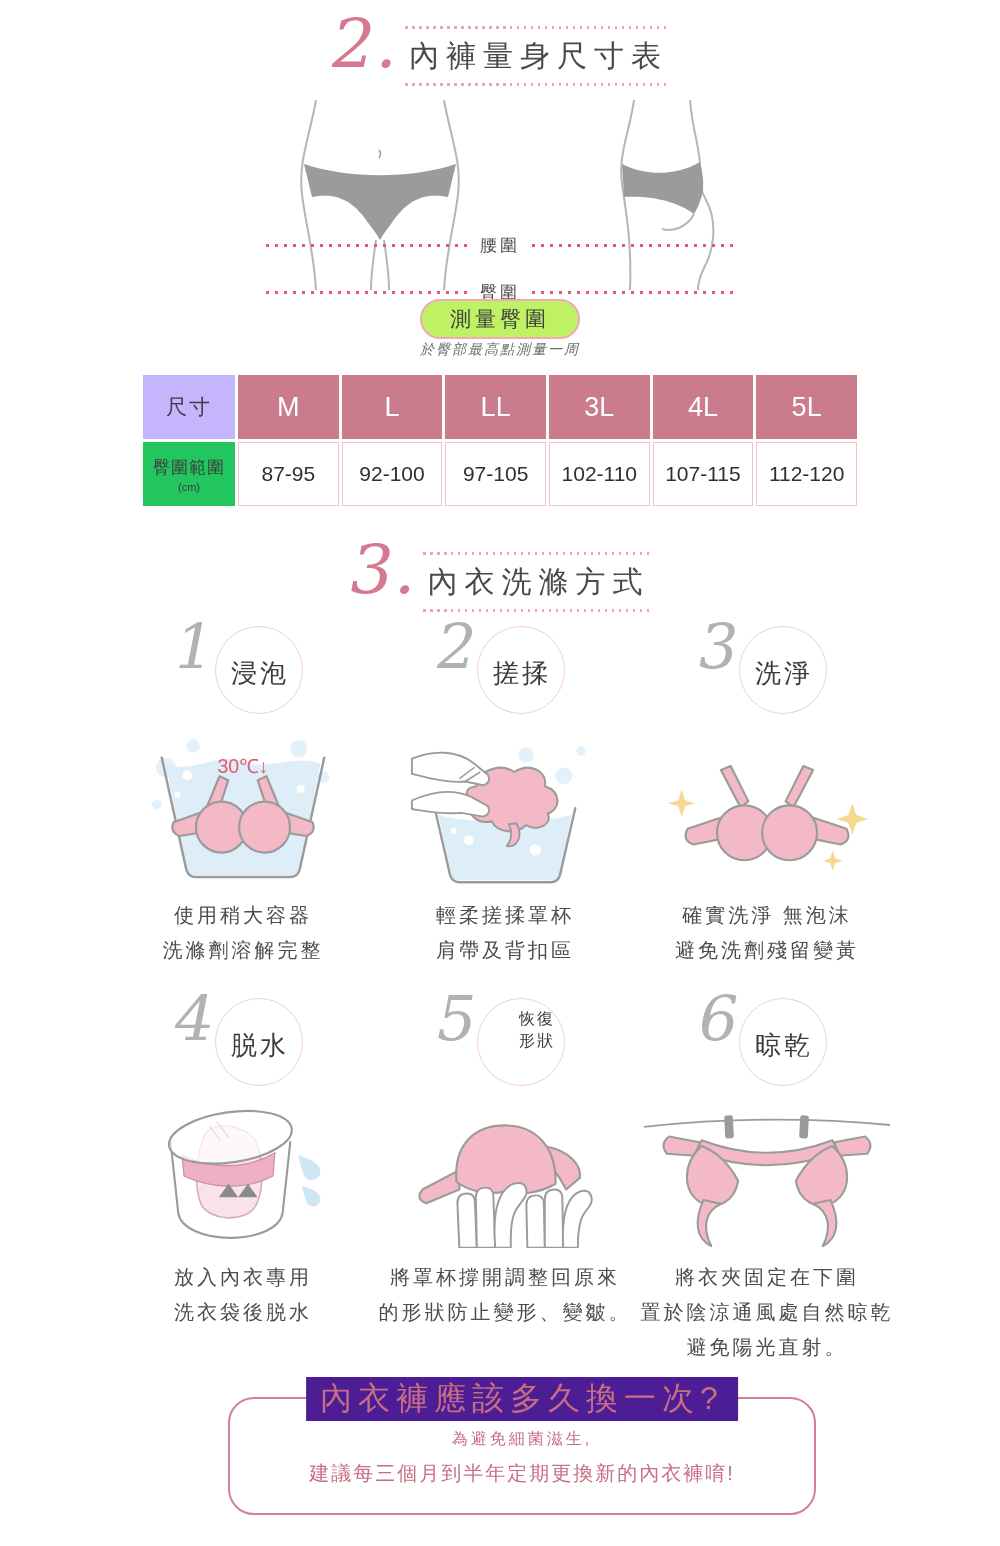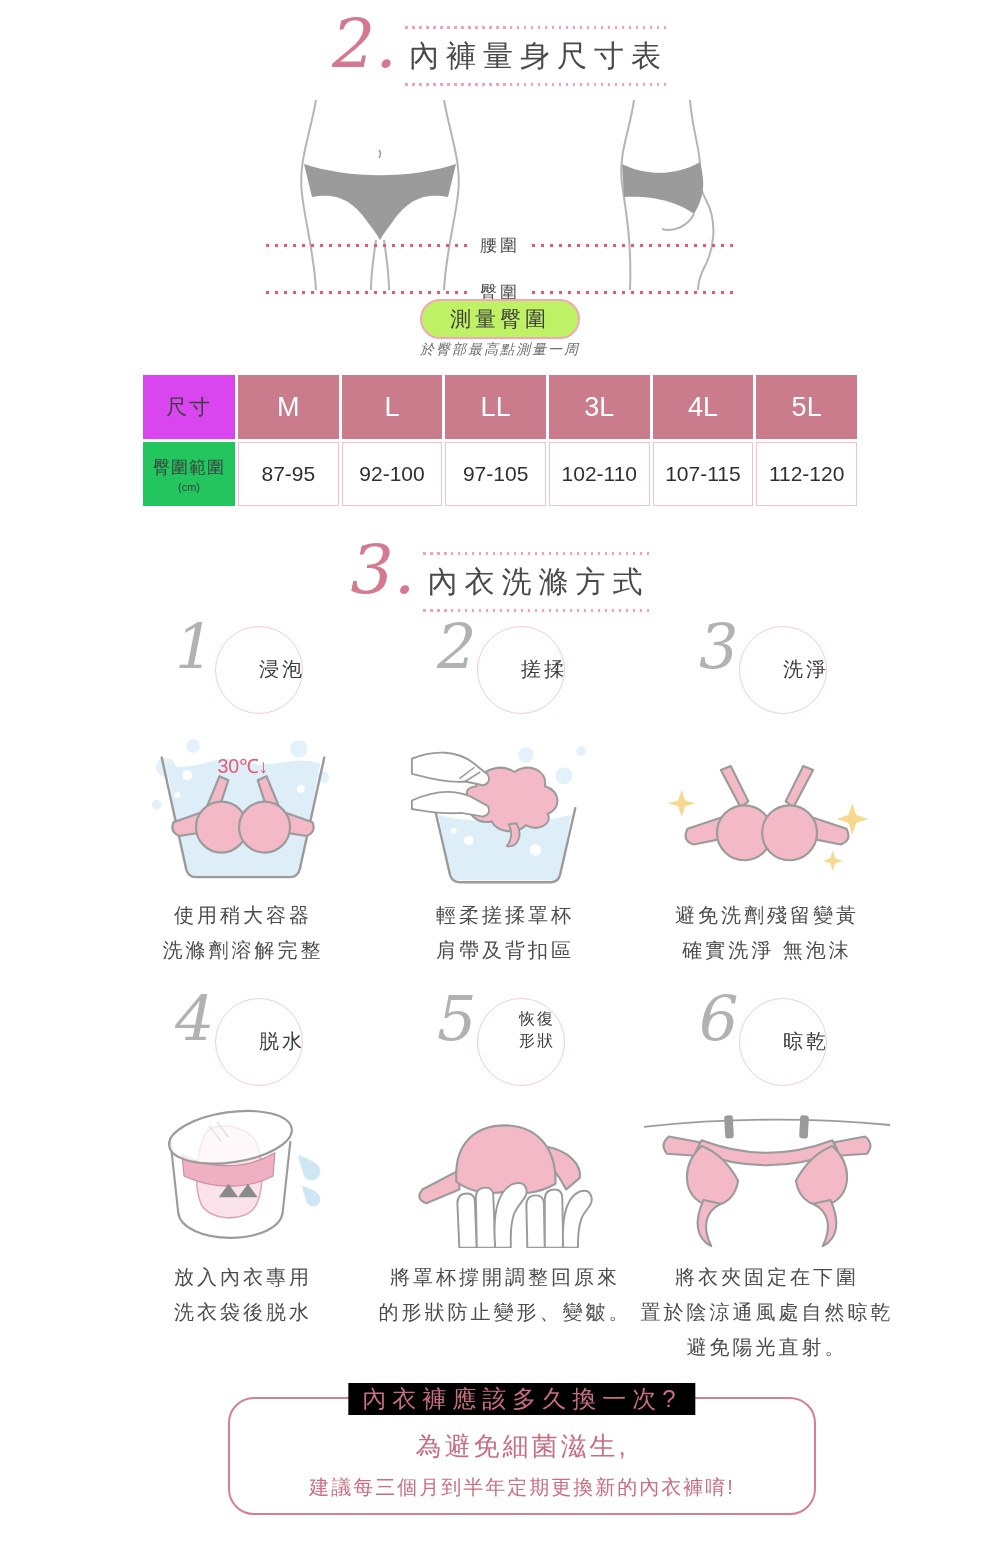--- a/index.html
+++ b/index.html
@@ -29,55 +29,55 @@
   .measure-pill { position:absolute; top:299px; left:50%; transform:translateX(-50%);
     border:2px solid #f2a9b7; border-radius:20px; padding:4px 28px;
     font-size:21px; letter-spacing:4px; color:#3f3f3f; background:#bef264; white-space:nowrap; }
   .measure-note { position:absolute; top:341px; left:0; width:1000px; text-align:center;
     font-size:14px; letter-spacing:2px; color:#6d6d6d;font-style:italic; }
 
   
   .size-table { position:absolute; top:372px; left:140px; width:720px;
     border-collapse:separate; border-spacing:3px; table-layout:fixed; }
   .size-table td, .size-table th { height:64px; text-align:center; vertical-align:middle; }
-  .size-table .corner { width:92px; background:#d946ef; font-size:21px; letter-spacing:2px; color:#3d3d3d; font-weight:normal; }
+  .size-table .corner { width:92px; background:#c4b5fd; font-size:21px; letter-spacing:2px; color:#3d3d3d; font-weight:normal; }
   .size-table .size-h { background:#ca7b8c; color:#ffffff; font-size:27px; font-weight:normal; }
   .size-table .label-cell { background:#22c55e; color:#3d3d3d; }
   .size-table .label-cell .l1 { font-size:17px; letter-spacing:1px; }
   .size-table .label-cell .l2 { font-size:11px; margin-top:2px; }
   .size-table .range { background:#ffffff; border:1px solid #f0c3cd; font-size:21px; color:#2f2f2f; }
 
   
   .steps { position:absolute; left:112px; width:786px; display:grid; grid-template-columns:1fr 1fr 1fr; }
   .row1 { top:624px; }
   .row2 { top:996px; }
   .step { display:flex; flex-direction:column; align-items:center; }
   .step-head { position:relative; width:136px; height:100px; }
   .circle { position:absolute; right:8px; top:2px; width:88px; height:88px; border-radius:50%;
     border:1px solid #f3ccd6; background:#fff; }
   .num { position:absolute; left:0; top:-8px; font-family:"DejaVu Serif", serif; font-style:italic;
     font-size:62px; line-height:1; color:#b2b2b5; }
-  .step-label { position:absolute; right:6px; top:32px; font-size:20px; letter-spacing:3px;
+  .step-label { position:absolute; right:22px; top:32px; font-size:26px; letter-spacing:3px;
     color:#3b3b3b; white-space:nowrap; text-align:left; }
   .step-label span { display:block; }
   .two-line .step-label { top:12px; right:18px; font-size:16px; line-height:1.35; letter-spacing:2px; }
   .illus { height:156px; margin-top:6px; display:flex; align-items:flex-end; justify-content:center; }
   .row2 .illus { height:150px; margin-top:2px; }
   .caption { margin-top:12px; text-align:center; font-size:20px; letter-spacing:3px;
     line-height:1.75; color:#4c4c4c; }
   .caption span { display:block; white-space:nowrap; }
 
   
   .qa-box { position:absolute; top:1397px; left:228px; width:588px; height:118px;
     border:2px solid #d5808f; border-radius:26px; }
   .qa-title { position:absolute; top:0; left:50%; transform:translate(-50%,-50%);
-    background:#000000; padding:0 14px; font-size:24px; letter-spacing:6px;
+    background:#4c1d95; padding:0 14px; font-size:32px; letter-spacing:6px;
     color:#c76f82; white-space:nowrap; }
   .qa-lines { margin-top:30px; text-align:center; color:#c76f82; }
-  .qa-line1 { font-size:26px; letter-spacing:3px; }
+  .qa-line1 { font-size:16px; letter-spacing:3px; }
   .qa-line2 { font-size:20px; letter-spacing:2px; margin-top:10px; white-space:nowrap; }
 
   svg { display:block; }
 </style>
 </head>
 <body>
 
 <div class="sec-title" style="top:12px;">
   <div class="sec-num">2.</div>
   <div class="sec-rest">
@@ -243,22 +243,22 @@
             <circle cx="128" cy="78" r="28"></circle>
         </g>
         <g fill="#f6d98f">
           <path d="M18,34 L21.5,45 L32,48 L21.5,51 L18,62 L14.5,51 L4,48 L14.5,45 Z"></path>
           <path d="M192,48 L196,60 L208,64 L196,68 L192,80 L188,68 L176,64 L188,60 Z"></path>
           <path d="M172,96 L174.5,104 L182,106.5 L174.5,109 L172,117 L169.5,109 L162,106.5 L169.5,104 Z"></path>
         </g>
       </svg>
     </div>
     <div class="caption">
+      <span>確實洗淨 無泡沫</span>
       <span>避免洗劑殘留變黃</span>
-      <span>確實洗淨 無泡沫</span>
     </div>
   </div>
 </div>
 
 <div class="steps row2">
 
   <div class="step">
     <div class="step-head">
       <div class="circle"></div>
       <div class="num">4</div>

